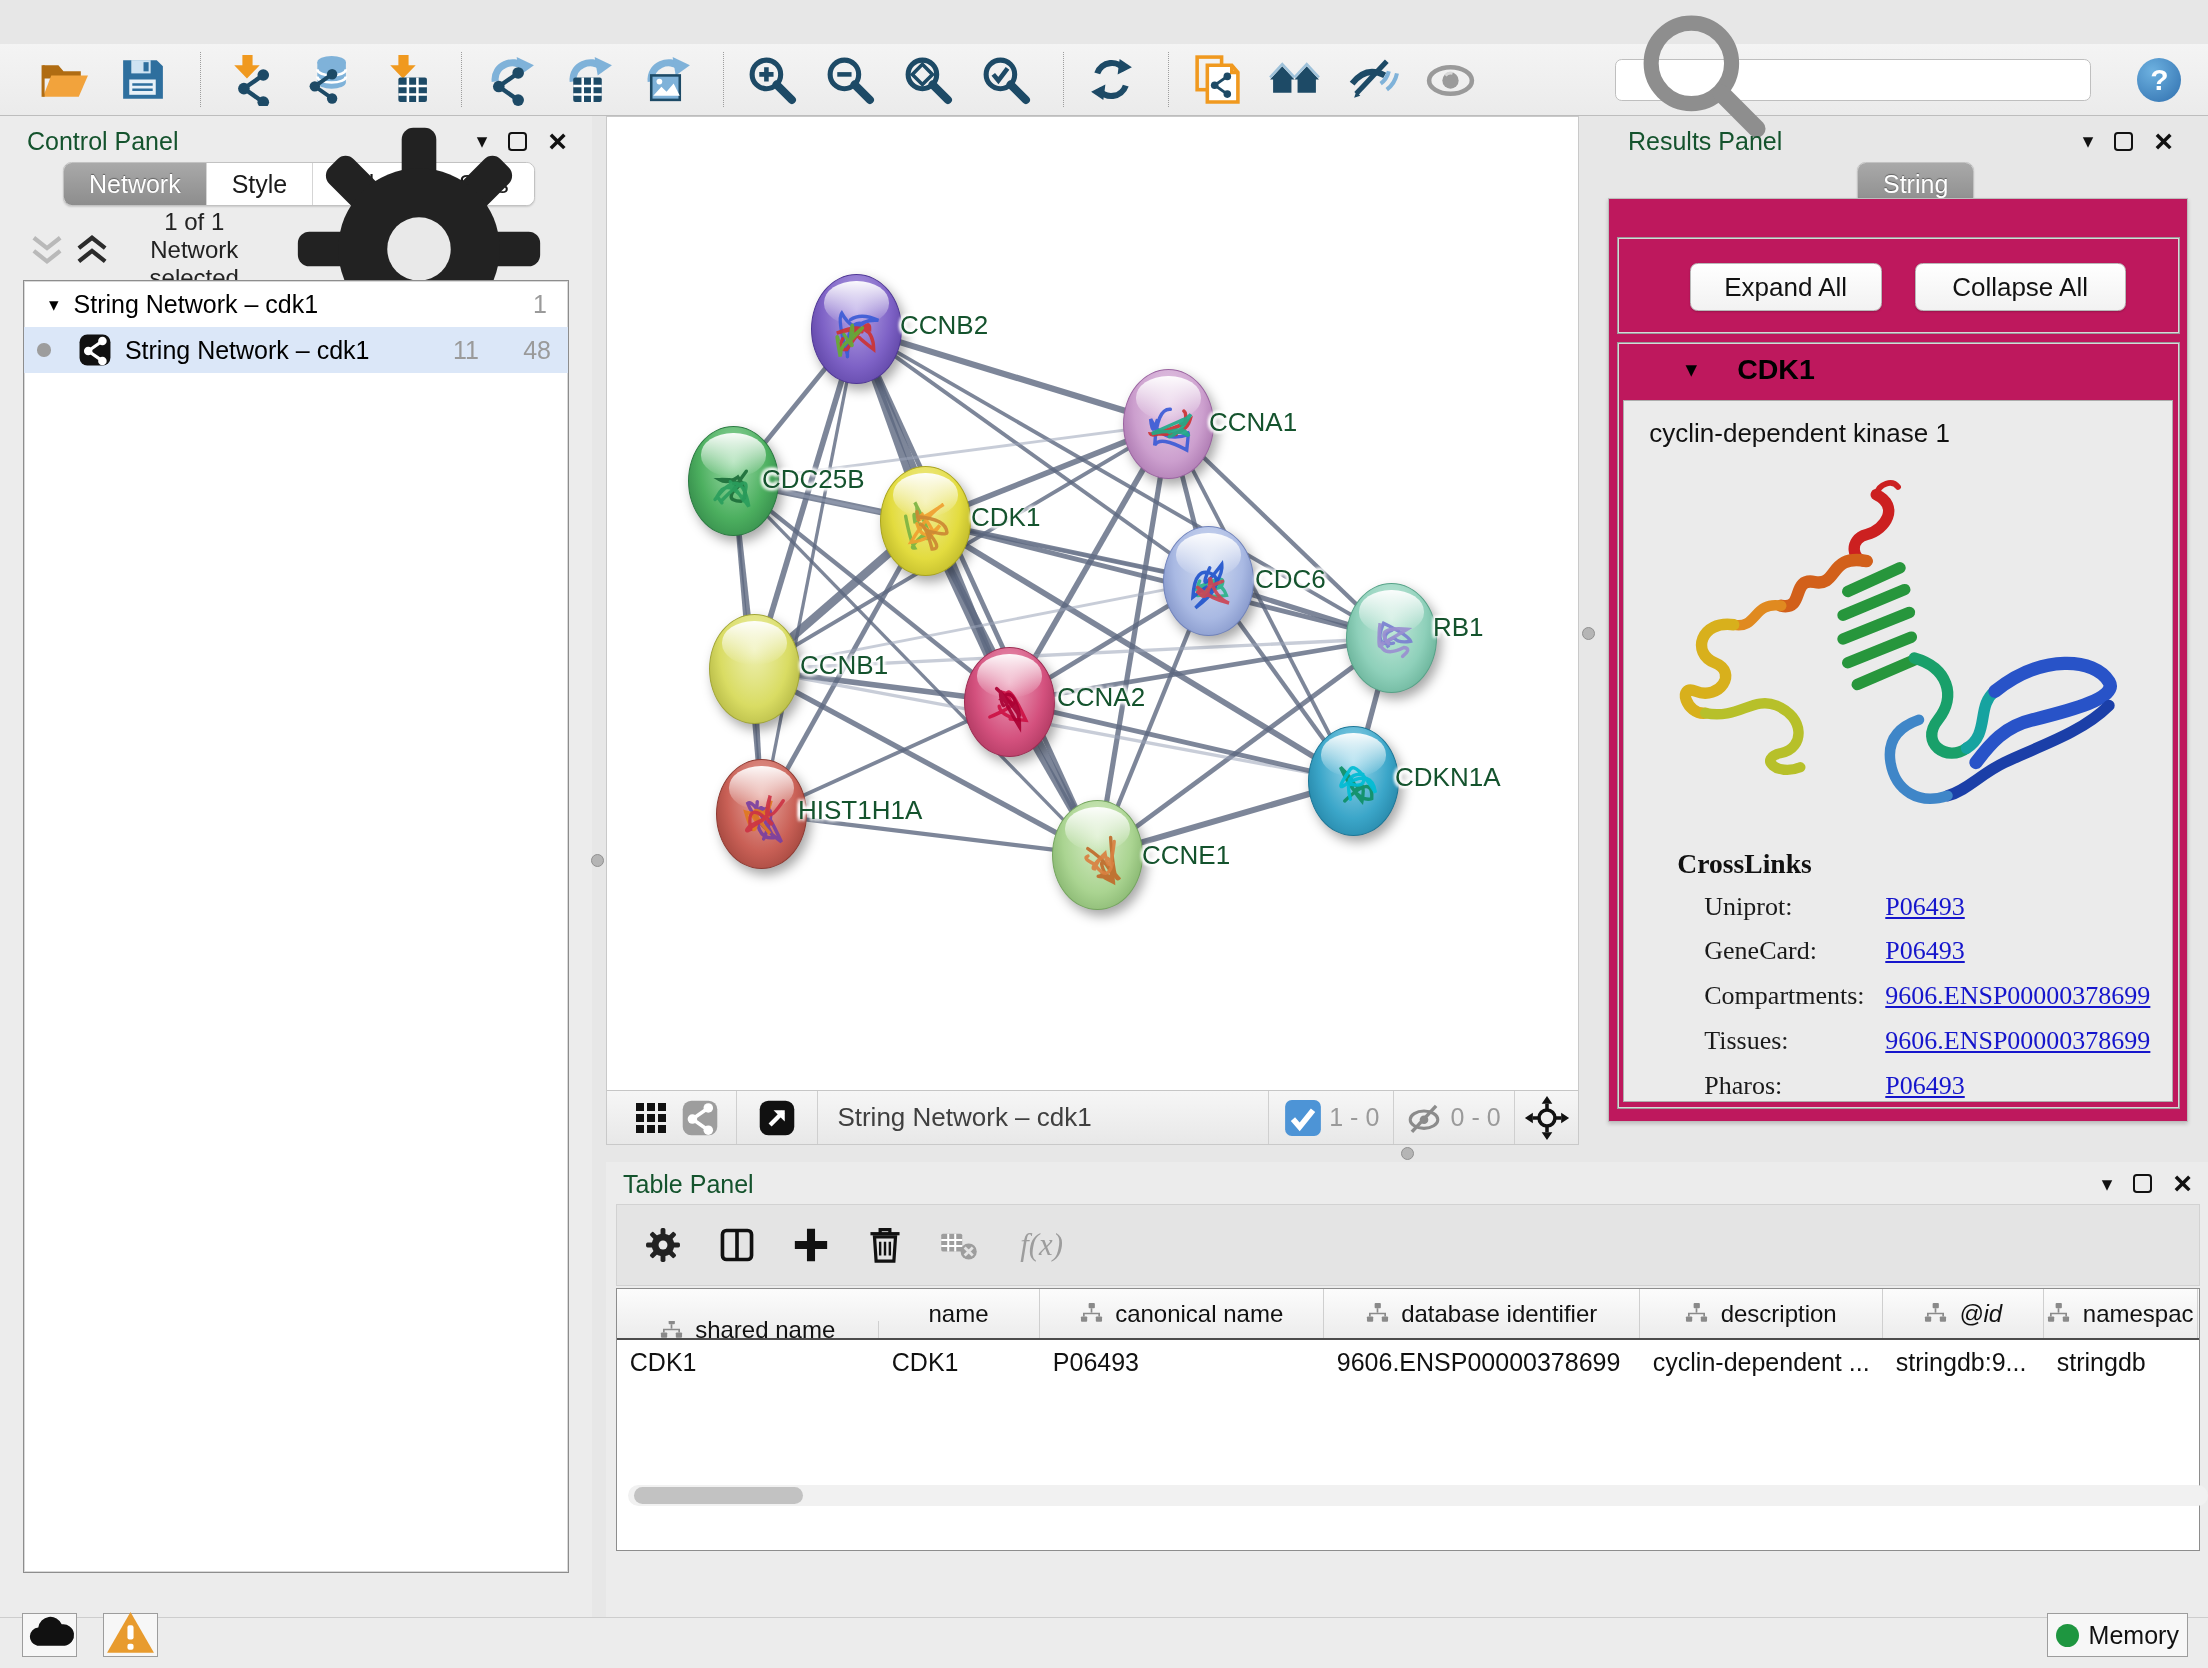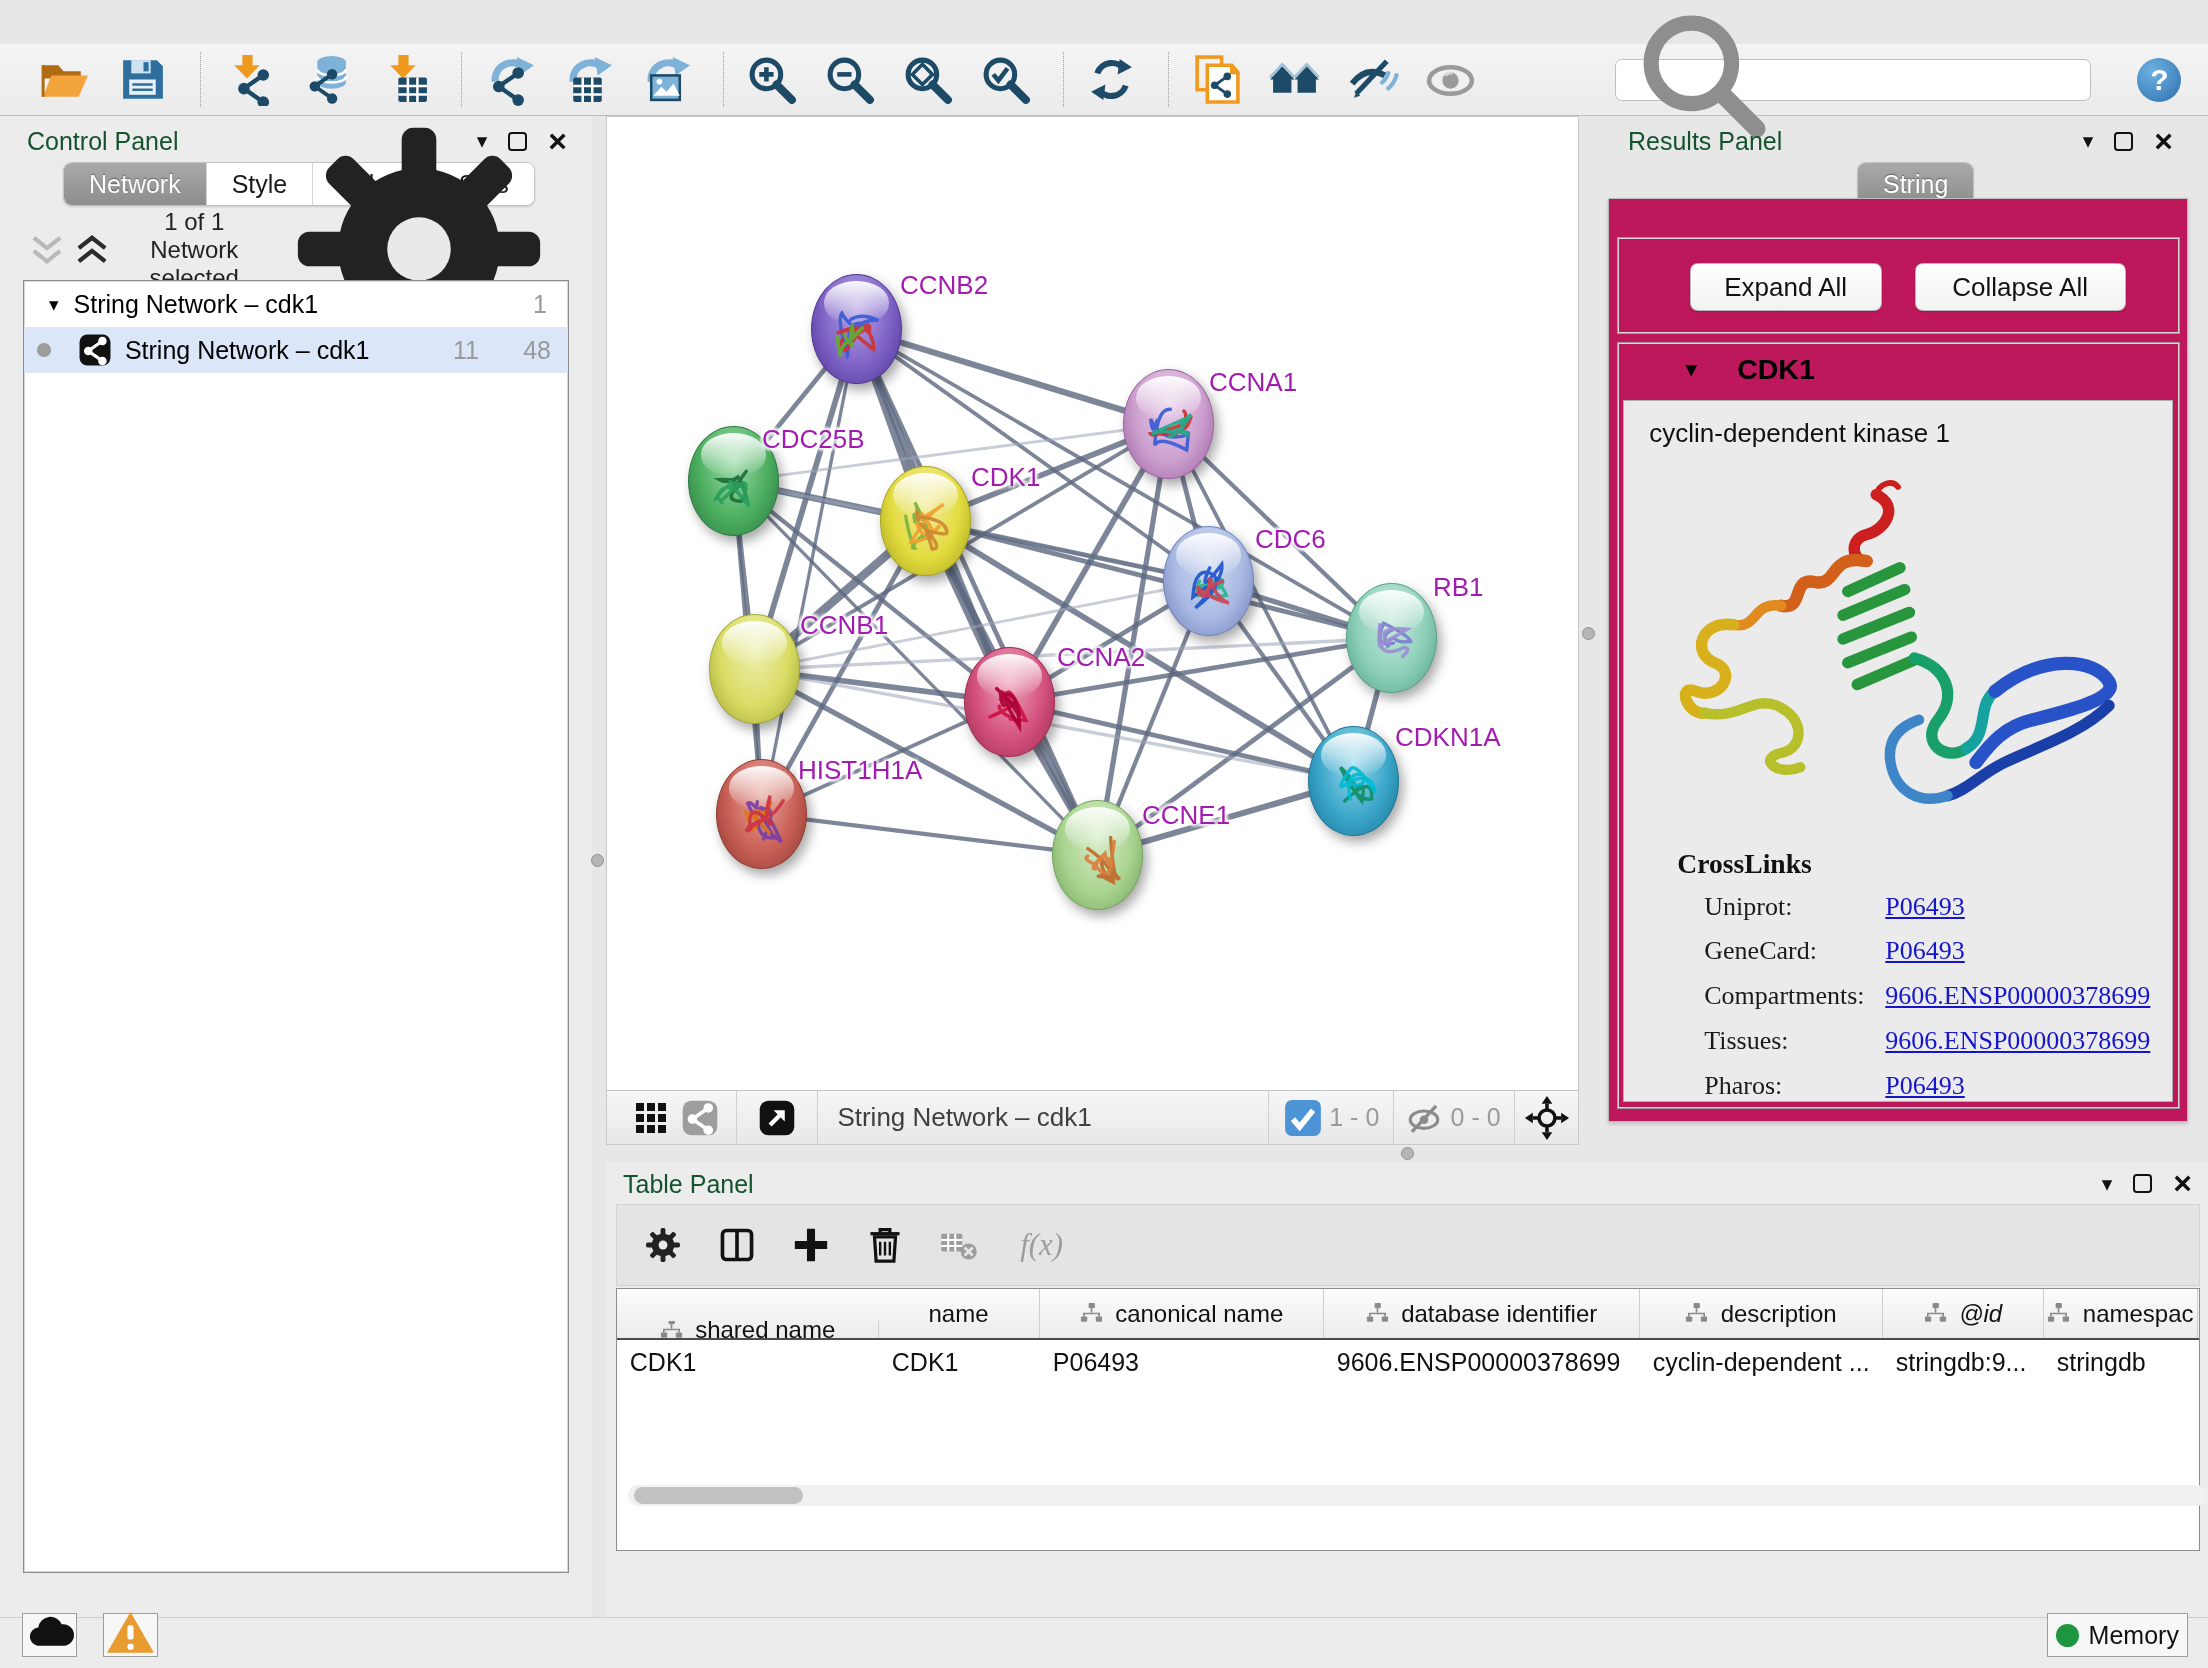--- a/index.html
+++ b/index.html
@@ -68,22 +68,22 @@
   
   #net-panel { position:absolute; left:606px; top:116px; width:973px; height:1029px;
     background:#fff; border:1px solid #c9c9c9; }
   #net-canvas { position:absolute; left:0; top:0; width:973px; height:975px; overflow:hidden; }
   #edges { position:absolute; left:0; top:0; }
   .node { position:absolute; width:91px; height:110px; border-radius:50%;
     filter:drop-shadow(4.8px 6.7px 5.7px rgba(0,0,0,.35)); }
   .node .gloss { position:absolute; left:14%; top:6%; width:72%; height:40%; border-radius:50%;
     background:linear-gradient(rgba(255,255,255,.95), rgba(255,255,255,0)); }
   .node svg { position:absolute; left:50%; top:54%; transform:translate(-50%,-50%); }
-  .node-label { position:absolute; font-size:26px; color:#a21caf; white-space:nowrap;
-    text-shadow:-1.9px -1.9px 2.9px #fff, 1.9px -1.9px 2.9px #fff, -1.9px 1.9px 2.9px #fff, 1.9px 1.9px 2.9px #fff, 0 0 5.7px #fff; }
+  .node-label { position:absolute; font-size:26px; color:#14532d; white-space:nowrap;
+    text-shadow:-1.9px -1.9px 2.9px #fff, 1.9px -1.9px 2.9px #fff, -1.9px 1.9px 2.9px #fff, 1.9px 1.9px 2.9px #fff, 0 0 5.7px #fff;margin-top:40px; }
   #net-nav { position:absolute; left:0; bottom:0; width:100%; height:54px;
     background:linear-gradient(#f6f6f6,#e8e8e8); border-top:1px solid #c6c6c6;
     display:flex; align-items:center; }
   .nav-sep { width:0; height:100%; border-left:1px solid #cfcfcf; }
   .nav-ic { width:38px; height:38px; display:flex; align-items:center; justify-content:center; }
   .nav-ic svg { width:32px; height:32px; }
   #nav-title { font-size:26px; color:#3f3f3f; margin:0 19px; flex:1; }
   .nav-count { font-size:25px; color:#9a9a9a; margin:0 13.3px 0 7.6px; white-space:nowrap; }
 
   

